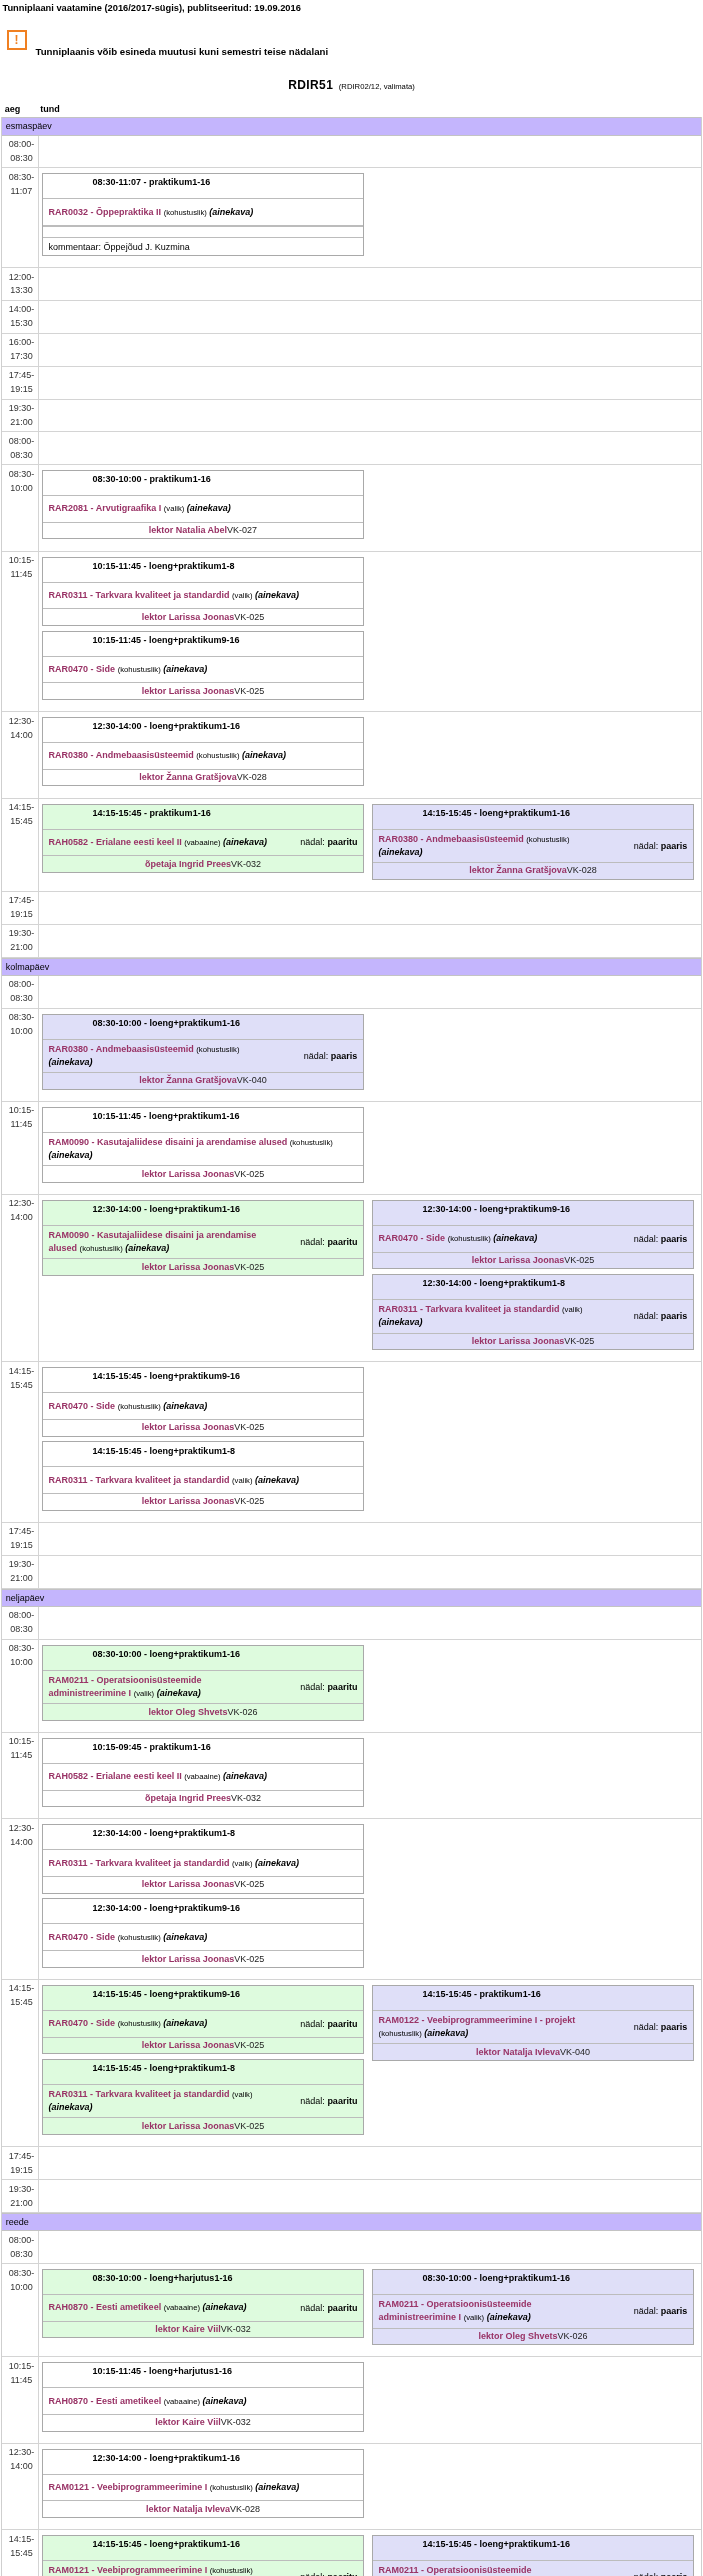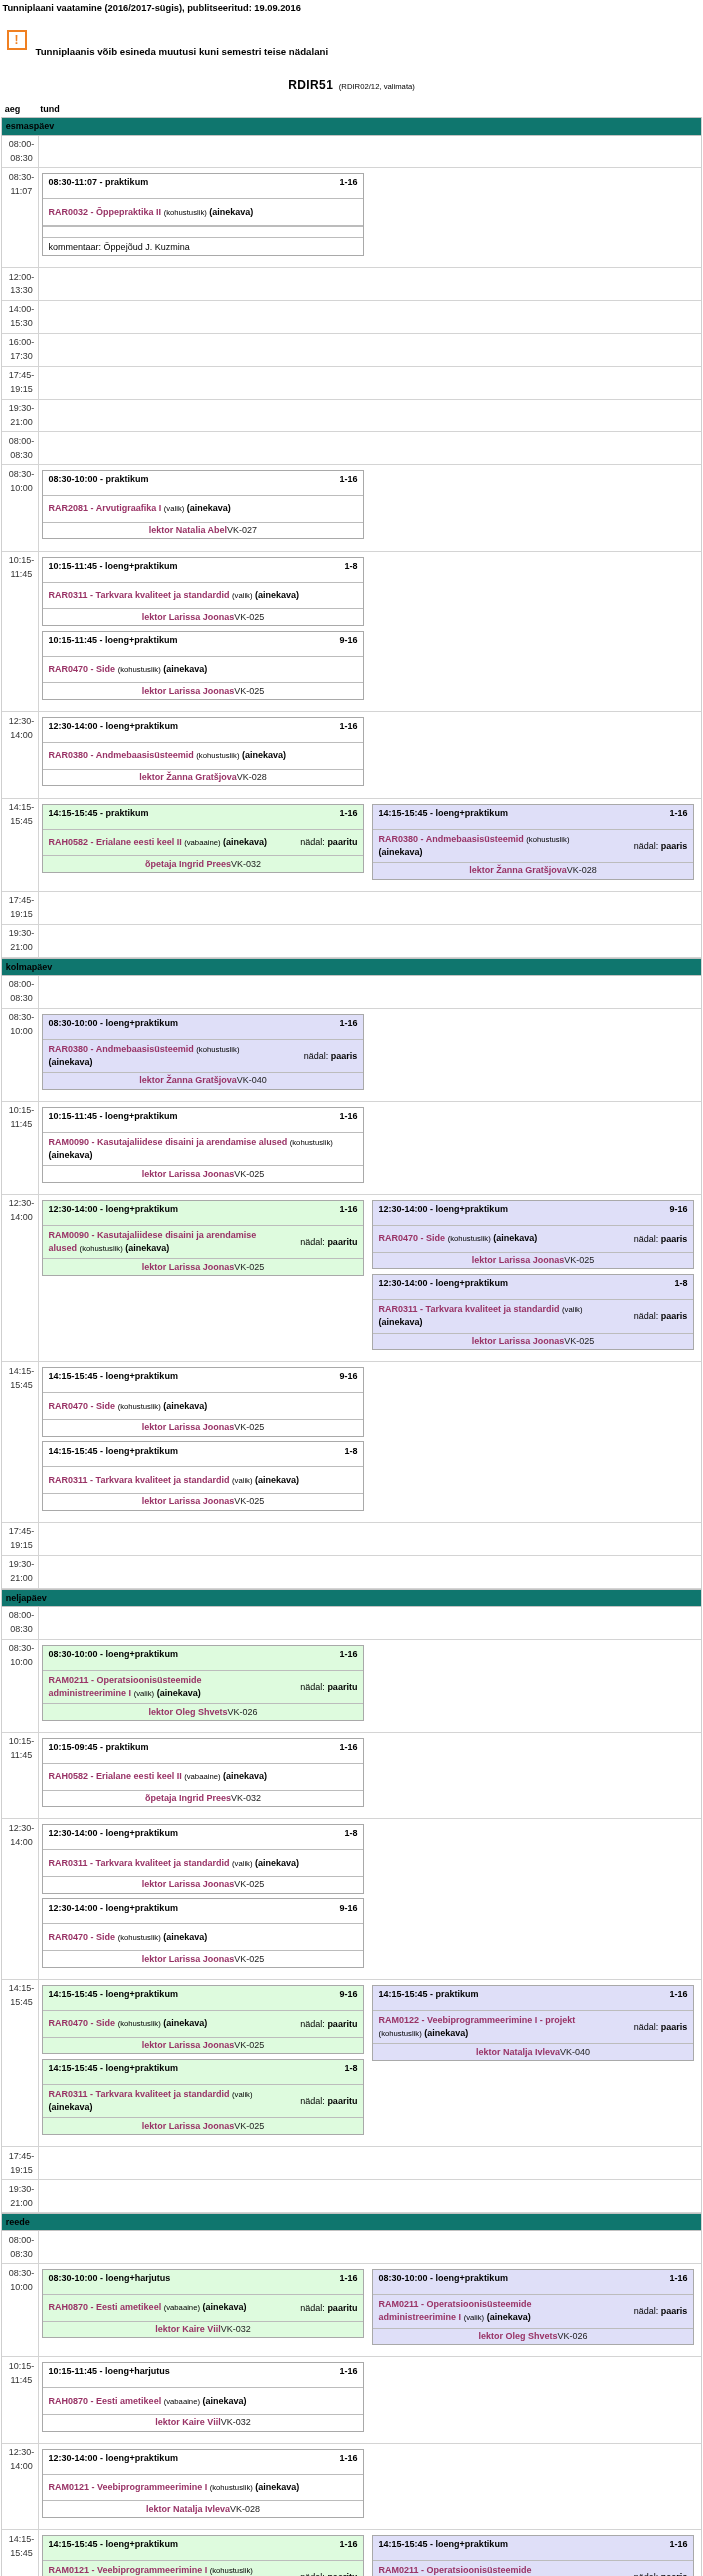--- a/index.html
+++ b/index.html
@@ -15,41 +15,41 @@
   .title-wrap { text-align:center; margin:21px 0 9.7px 0; }
   .group-code { font-size:12px; font-weight:bold; letter-spacing:0.4px; }
   .group-info { font-size:7.7px; margin-left:5.6px; }
 
   .grid-header { display:flex; font-weight:bold; padding:2.4px 0 3.2px 0; }
   .grid-header .aeg  { width:37px; padding-left:4.8px; box-sizing:border-box; }
   .grid-header .tund { padding-left:3.2px; }
 
   .grid { border-left:0.8px solid #cfcfcf; border-right:0.8px solid #cfcfcf; margin:0 0.8px; }
 
-  .day-bar { background:#0f766e; border-top:0.8px solid #c3c3c3; border-bottom:0.8px solid #c3c3c3;
-             font-weight:bold; padding:3.2px 4px; }
+  .day-bar { background:#c4b5fd; border-top:0.8px solid #c3c3c3; border-bottom:0.8px solid #c3c3c3;
+             font-weight:normal; padding:3.2px 4px; }
 
   .slot-row { display:flex; border-bottom:0.8px solid #d4d4d4; min-height:30px; box-sizing:border-box; }
   .slot-time { width:37px; box-sizing:border-box; padding:2.4px 1.6px 1.6px 4.8px; border-right:0.8px solid #d4d4d4;
                color:#333; line-height:1.55; white-space:pre-line; flex-shrink:0;text-align:center; }
   .slot-content { flex:1; display:flex; gap:8px; padding:4.8px 4.8px 11.3px 3.2px; }
   .slot-col { width:322px; display:flex; flex-direction:column; gap:4.8px; }
 
   .card { border:0.8px solid #a9a9a9; background:#fff; box-sizing:border-box; }
   .card.odd  { background:#defbde; }
   .card.even { background:#dfdff8; }
 
-  .card-head { display:flex; justify-content:space-between; padding:3.2px 5.6px; min-height:24px;
-               font-weight:bold; box-sizing:border-box; }
+  .card-head { display:flex; justify-content:flex-start; padding:3.2px 5.6px; min-height:24px;
+               font-weight:bold; box-sizing:border-box;margin-left:44px; }
   .card-course { border-top:0.8px solid #bcbcbc; border-bottom:0.8px solid #bcbcbc; display:flex;
                  align-items:center; padding:3.2px 5.6px; min-height:19.4px; }
   .course-main { flex:1; line-height:1.45; }
   .course-link { color:#993366; font-weight:bold; text-decoration:none; }
   .ctype { font-size:7.7px; }
-  .ainekava { color:#000; font-weight:bold; text-decoration:none; }
+  .ainekava { color:#000; font-weight:bold; font-style:italic; text-decoration:none; }
   .week-label { width:84px; text-align:right; white-space:nowrap; padding-left:4.8px; }
   .week-label b { font-weight:bold; }
   .card-foot { display:flex; justify-content:center; padding:2.4px 5.6px 3.2px 5.6px; }
   .staff-link { color:#993366; font-weight:bold; text-decoration:none; }
   .room { color:#222; }
 
   .card-blank { border-top:0.8px solid #bcbcbc; height:10.5px; }
   .card-comment { border-top:0.8px solid #bcbcbc; padding:3.2px 5.6px; }
   .card-comment b { font-weight:normal; }
 </style>

